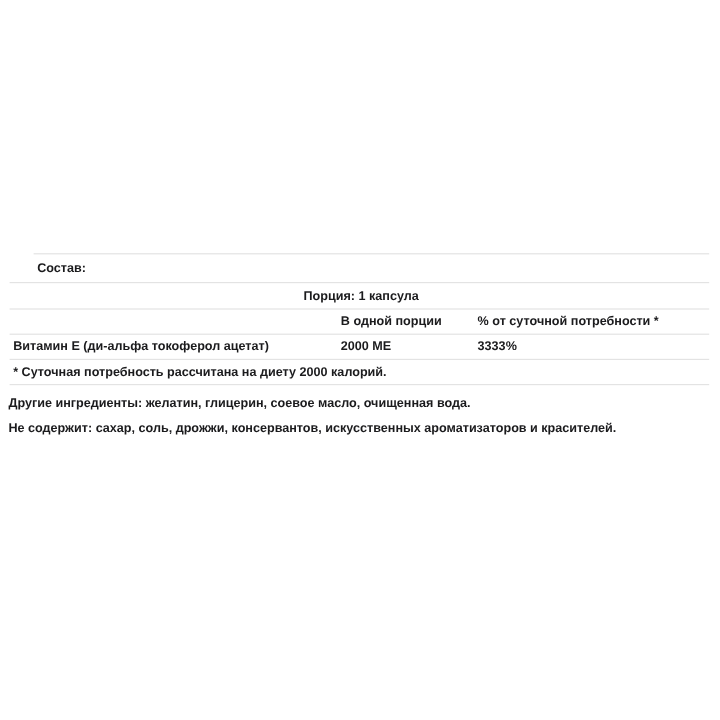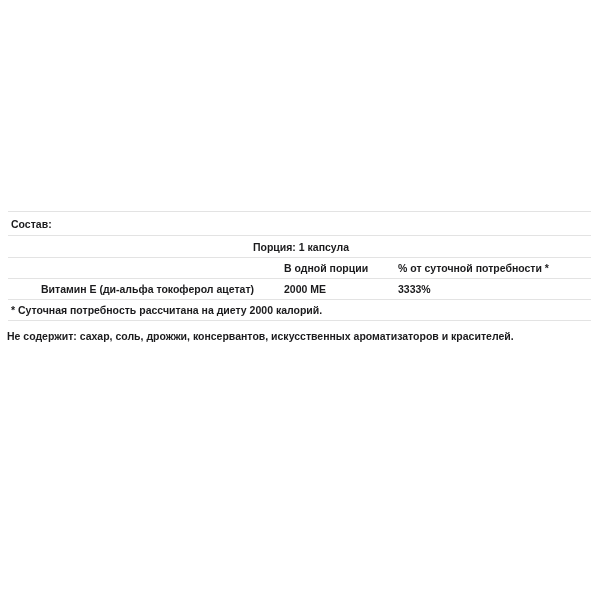--- a/index.html
+++ b/index.html
@@ -24,26 +24,26 @@
     left:8px;
     width:583px;
     border-bottom:1px solid var(--divider);
   }
   .ft-row{
     border-top:1px solid var(--divider);
     display:flex;
     align-items:center;
     padding-left:3px;
   }
-  .ft-row.r-compo{height:24px;}
+  .ft-row.r-compo{height:24px;margin-left:20px;}
   .ft-row.r-serving{height:22px;justify-content:center;}
   .ft-row.r-header{height:21px;}
   .ft-row.r-nutrient{height:21px;}
   .ft-row.r-footnote{height:21px;text-align:right;}
-  .cell-name{width:273px;flex:0 0 273px;text-align:center;}
+  .cell-name{width:273px;flex:0 0 273px;}
   .cell-amount{width:114px;flex:0 0 114px;}
   .cell-dv{flex:1 1 auto;}
   .extras{
     position:absolute;
     top:326px;
     left:7px;
     right:10px;
   }
   .extras p{
     line-height:21px;
@@ -69,14 +69,15 @@
     <span class="cell-name">Витамин E (ди-альфа токоферол ацетат)</span>
     <span class="cell-amount">2000 МЕ</span>
     <span class="cell-dv">3333%</span>
   </div>
   <div class="ft-row r-footnote">
     <span>* Суточная потребность рассчитана на диету 2000 калорий.</span>
   </div>
 </div>
 
 <div class="extras">
+  <p>Другие ингредиенты: желатин, глицерин, соевое масло, очищенная вода.</p>
   <p>Не содержит: сахар, соль, дрожжи, консервантов, искусственных ароматизаторов и красителей.</p>
 </div>
 
 </body></html>

